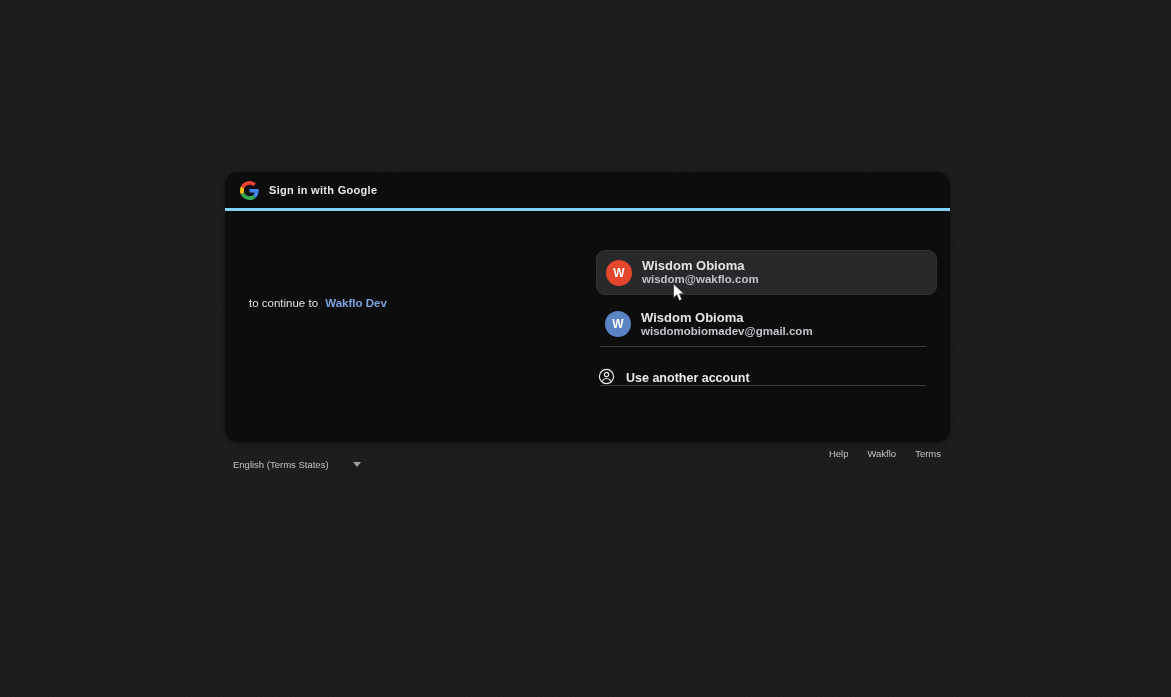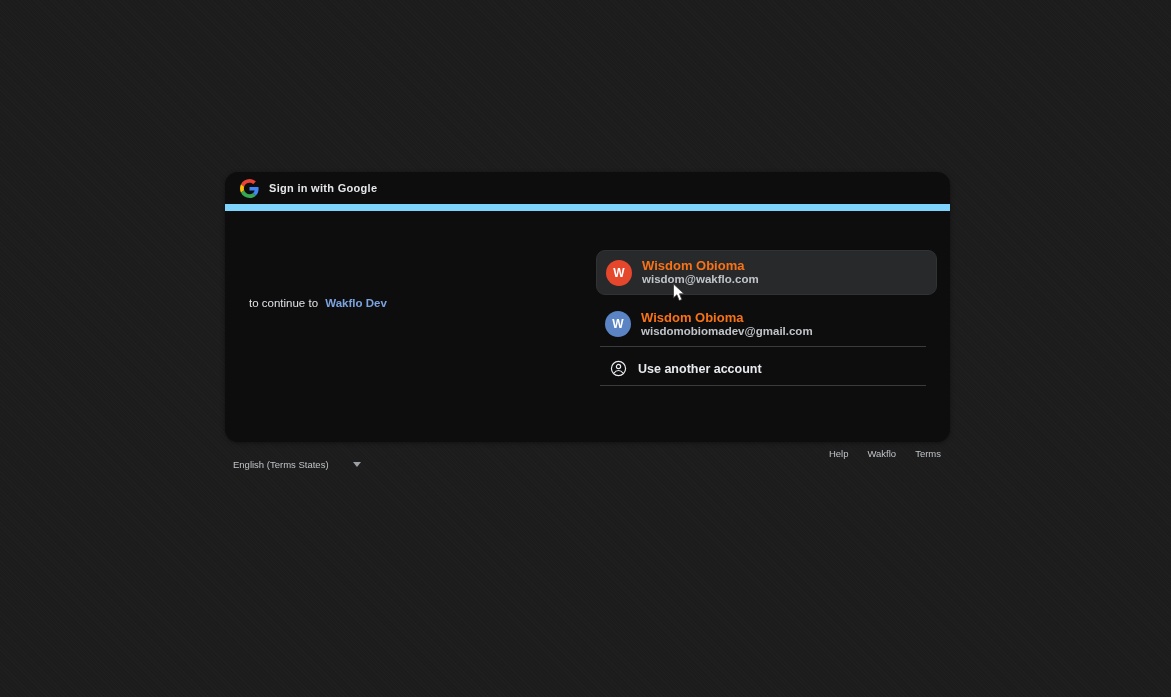--- a/index.html
+++ b/index.html
@@ -19,21 +19,21 @@
     position:absolute; left:225px; top:172px;
     width:725px; height:270px;
     background:#0d0d0e;
     border-radius:13px;
     box-shadow:0 1px 4px rgba(0,0,0,0.4);
   }
   .card-header {
     position:absolute; left:0; top:0; right:0; height:39px;
     display:flex; align-items:center;
     padding-left:15px;
-    border-bottom:7px solid #7dd3fc;
+    border-bottom:3px solid #7dd3fc;
     box-sizing:border-box;
   }
   .g-logo { width:19px; height:19px; display:block; }
   .card-title {
     margin-left:10px;
     font-size:11px; font-weight:700; letter-spacing:0.3px;
     color:#e6e7e8;
   }
 
   
@@ -66,33 +66,33 @@
   }
   .row-1 { top:78px;  height:45px; }
   .row-2 { top:130px; height:44px; }
   .avatar {
     width:26px; height:26px; border-radius:50%;
     display:flex; align-items:center; justify-content:center;
     color:#ffffff; font-size:12px; font-weight:700;
     flex:0 0 26px;
   }
   .acct-text { margin-left:10px; }
-  .acct-name  { font-size:13px; font-weight:600; color:#f97316; line-height:14px; }
+  .acct-name  { font-size:13px; font-weight:600; color:#e5e5e5; line-height:14px; }
   .acct-email { font-size:11.5px; font-weight:700; color:#c0c4c8; line-height:13px; margin-top:0; }
 
   .list-divider {
     position:absolute; left:375px; width:326px; height:1px;
     background:#3a3b3c;
   }
   .div-1 { top:174px; }
   .div-2 { top:213px; }
 
   .another-row {
-    position:absolute; left:377px; top:180px; width:341px; height:33px;
-    display:flex; align-items:center;
+    position:absolute; left:365px; top:180px; width:341px; height:33px;
+    display:flex; align-items:flex-end;
     padding-left:8px; box-sizing:border-box;
     cursor:pointer;
   }
   .another-icon { width:17px; height:17px; display:block; }
   .another-label {
     margin-left:11px;
     font-size:12.5px; font-weight:600; color:#e8eaed;
   }
 
   

